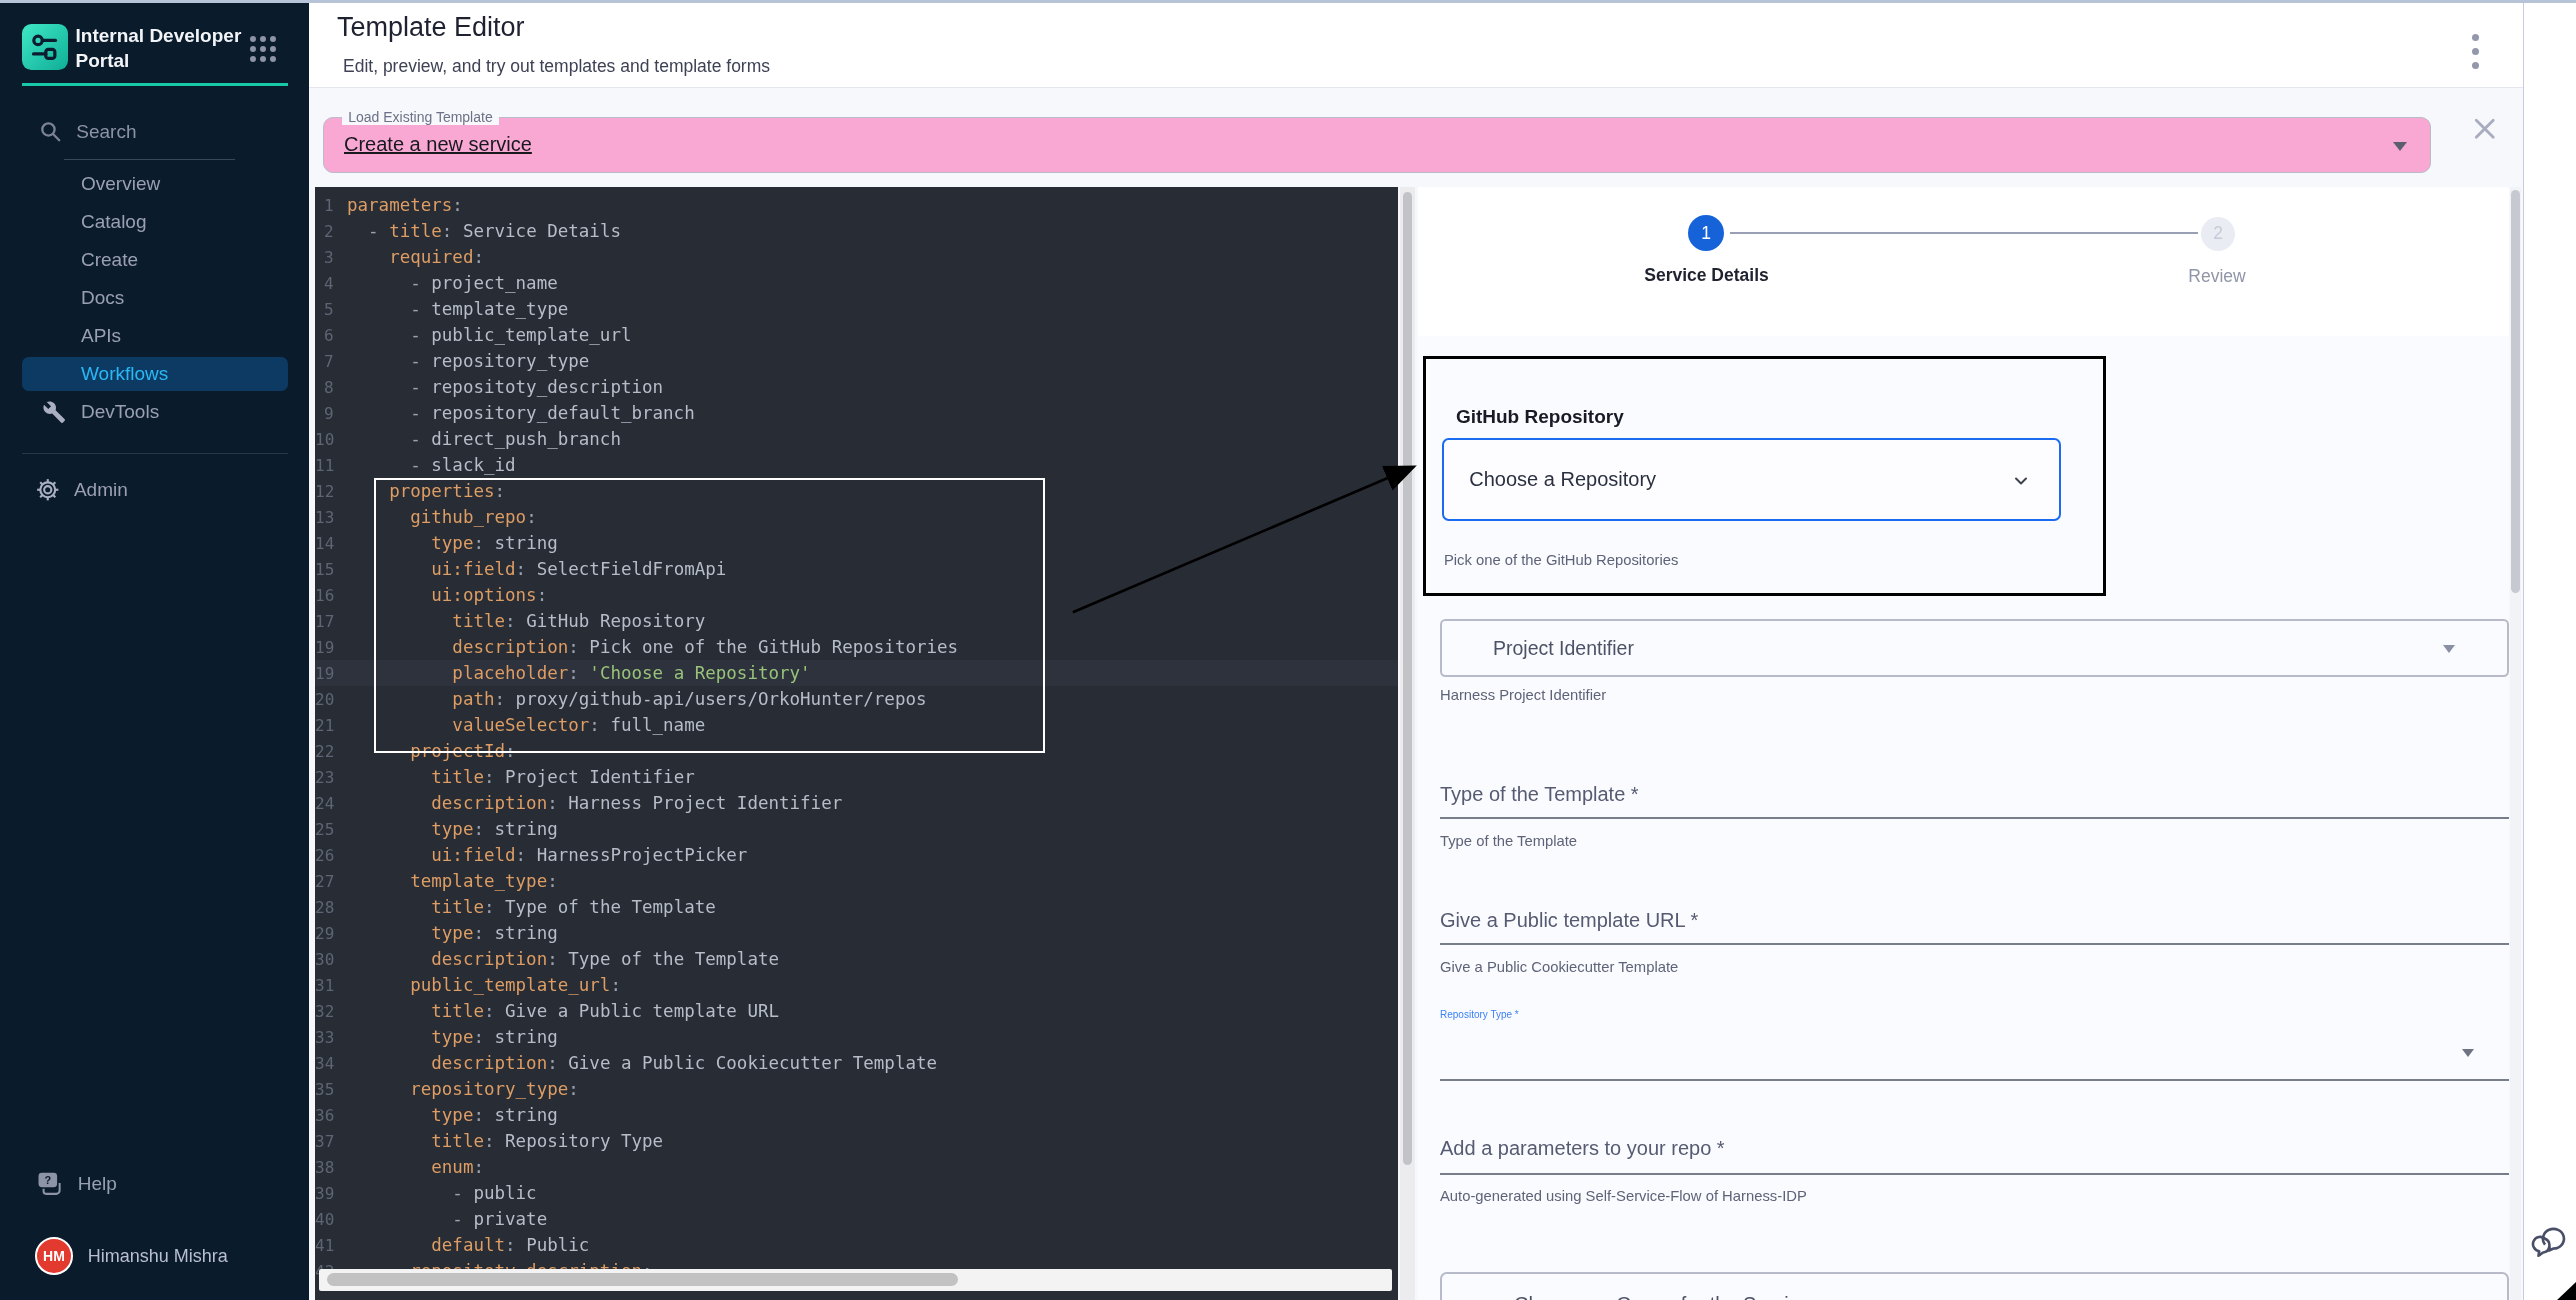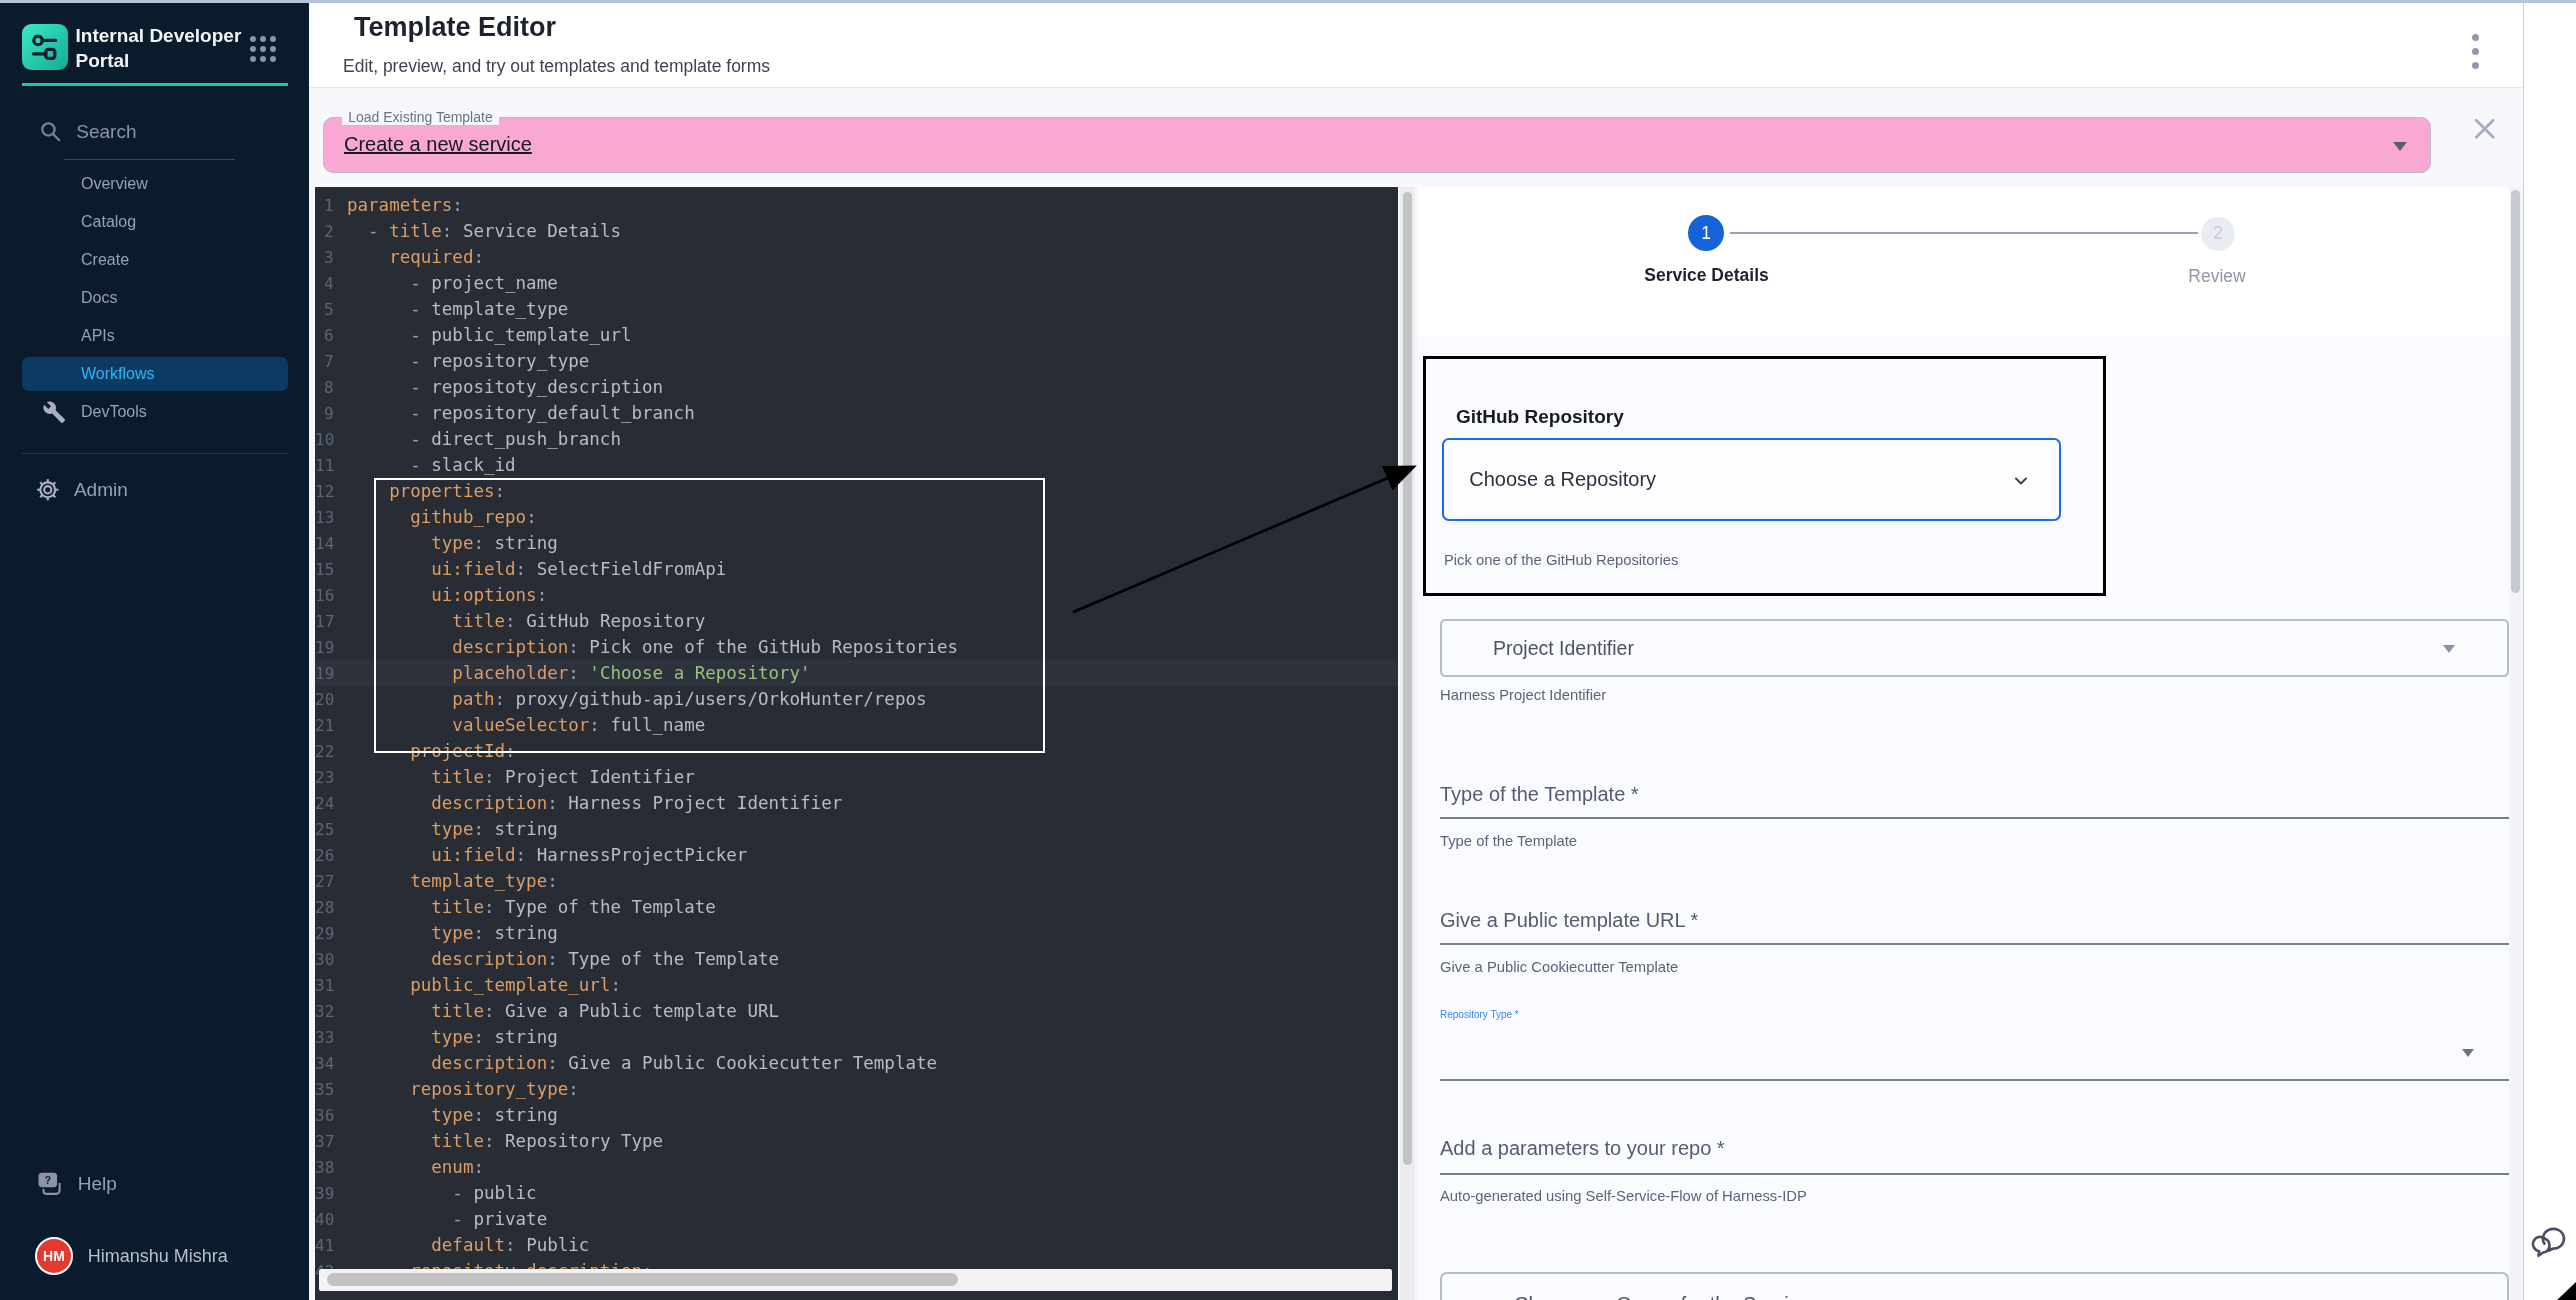--- a/index.html
+++ b/index.html
@@ -16,40 +16,40 @@
   .brandname{position:absolute;left:54px;top:-1.3px;width:168px;color:#f2f4f8;font-size:19px;font-weight:700;line-height:25px;}
   .gridicon{position:absolute;left:228px;top:12px;width:27px;height:27px;display:grid;
             grid-template-columns:repeat(3,1fr);grid-template-rows:repeat(3,1fr);gap:3.4px;}
   .gridicon i{width:6px;height:6px;border-radius:50%;background:#8e94a8;}
   .tealline{position:absolute;left:21.5px;top:83px;width:266px;height:2.7px;background:#17c9a8;}
   .searchrow{position:absolute;left:40px;top:118px;width:228px;height:28px;display:flex;align-items:center;gap:14.8px;
              color:#8d93a6;font-size:19px;}
   .searchline{position:absolute;left:64px;top:159px;width:171px;height:1.3px;background:#39475b;}
   .navlist{position:absolute;left:0;top:165px;width:309px;}
   .navitem{position:relative;height:38px;display:flex;align-items:center;padding-left:81px;
-           color:#9aa0b2;font-size:16px;cursor:pointer;}
+           color:#9aa0b2;font-size:19px;cursor:pointer;}
   .navitem .hl{position:absolute;left:21.5px;right:21.5px;top:2px;bottom:2px;border-radius:6.7px;background:transparent;}
   .navitem.active .hl{background:#0d3a63;}
   .navitem.active{color:#2ab8f5;}
   .navitem .lbl{position:relative;z-index:2;}
   .nav-ic{position:absolute;left:42px;top:7.4px;width:24px;height:24px;display:none;z-index:2;}
   .navitem.hasicon .nav-ic{display:block;}
   .sdivider{position:absolute;left:21.5px;top:453px;width:266px;height:1.3px;background:#273648;}
   .adminrow{position:absolute;left:35px;top:474px;width:228px;height:32px;display:flex;align-items:center;gap:13.4px;
             color:#9aa0b2;font-size:19px;cursor:pointer;}
   .helprow{position:absolute;left:36px;top:1167px;width:228px;height:34px;display:flex;align-items:center;gap:14.8px;
            color:#9aa0b2;font-size:19px;cursor:pointer;}
   .userrow{position:absolute;left:35px;top:1236px;width:255px;height:40px;display:flex;align-items:center;gap:14.8px;cursor:pointer;}
   .avatar{width:38px;height:38px;border-radius:50%;background:#e23a2e;border:2px solid #fff;
           display:flex;align-items:center;justify-content:center;color:#fff;font-size:14px;font-weight:700;}
   .username{color:#b9bfce;font-size:18px;}
 
   
   .topbar{position:absolute;left:309px;top:0;width:2267px;height:88px;background:#fff;border-bottom:1.3px solid #e3e6ee;z-index:30;}
-  .pagetitle{position:absolute;left:45px;top:12px;font-size:27px;font-weight:700;color:#1d2130;}
+  .pagetitle{position:absolute;left:28px;top:12px;font-size:27px;font-weight:400;color:#1d2130;}
   .pagesub{position:absolute;left:34px;top:56px;font-size:17.5px;color:#3d4254;}
   .kebab{position:absolute;left:2163px;top:34px;width:9.4px;height:35px;display:flex;flex-direction:column;justify-content:space-between;cursor:pointer;}
   .kebab i{width:7.4px;height:7.4px;border-radius:50%;background:#9498ad;}
 
   
   .loadzone{position:absolute;left:309px;top:88px;width:2215px;height:99px;background:#f6f8fb;}
   .loadselect{position:absolute;left:14px;top:29px;width:2108px;height:56px;border:1.3px solid #b7bbca;border-radius:10px;
               background:#f9a8d4;cursor:pointer;}
   .loadlegend{position:absolute;left:17.5px;top:-9.4px;background:#f6f8fb;padding:0 6.7px;font-size:14px;color:#6d7187;}
   .loadvalue{position:absolute;left:20px;top:15.4px;font-size:20px;color:#17191f;text-decoration:underline;}

